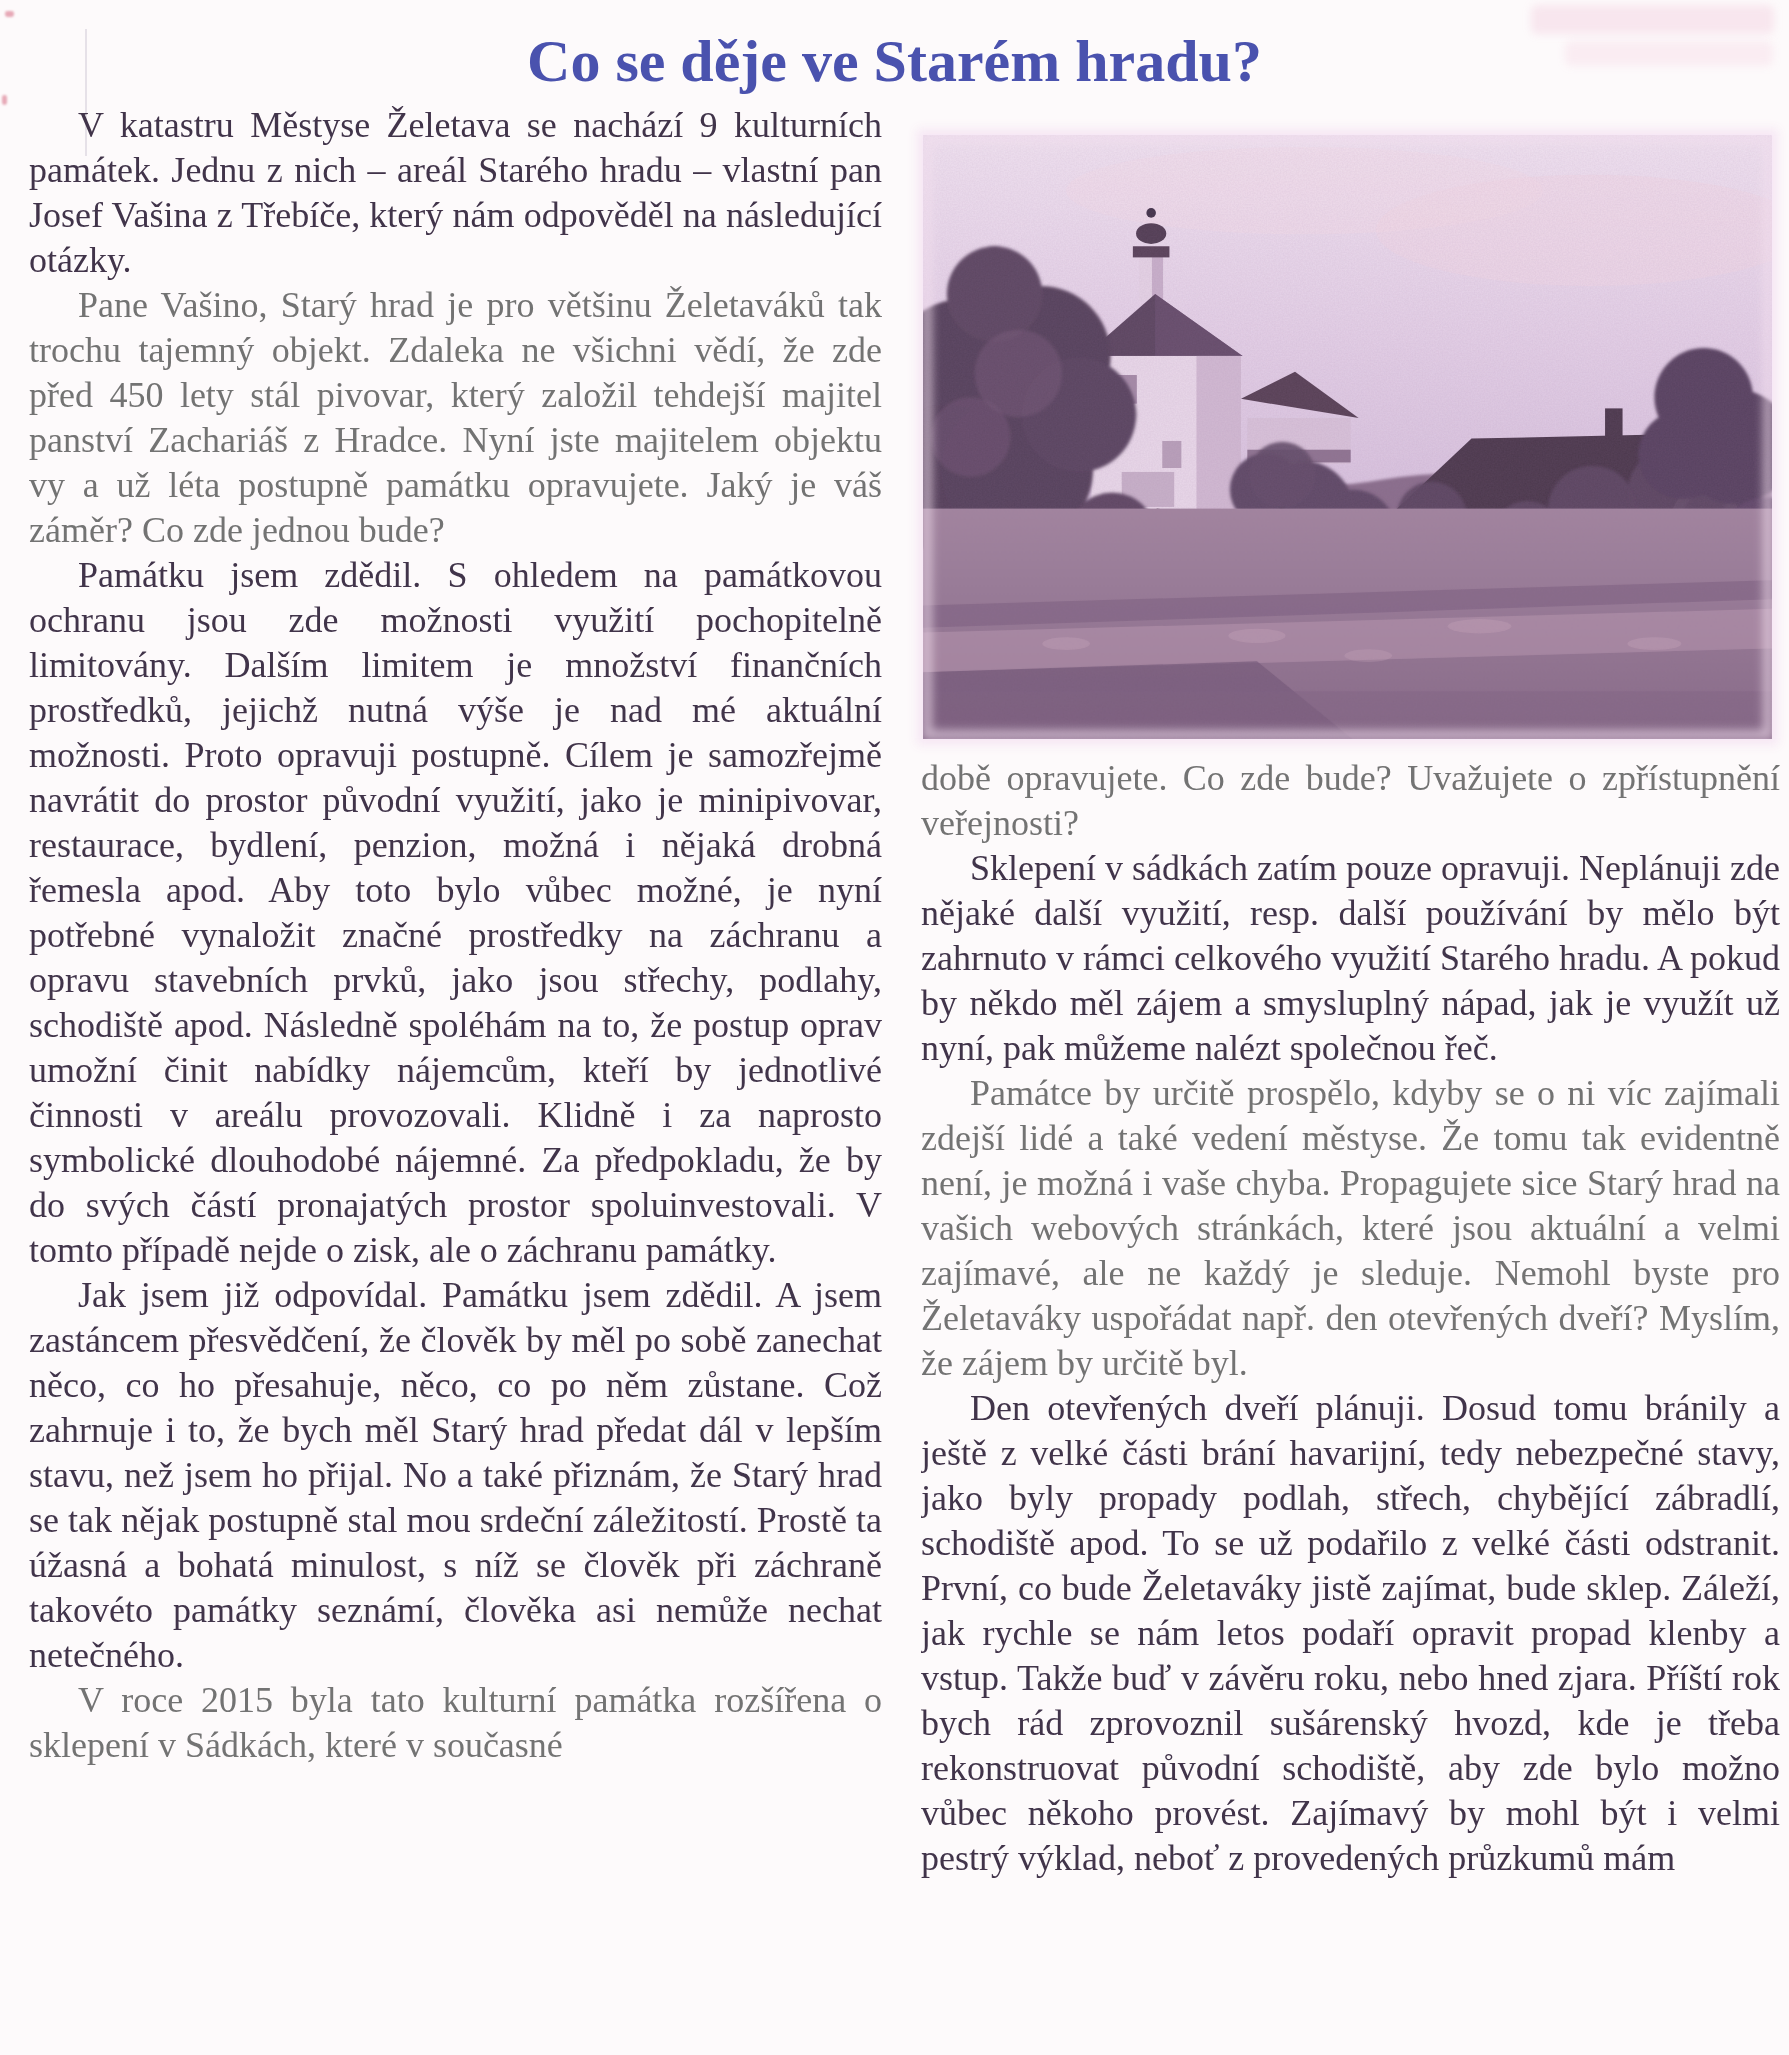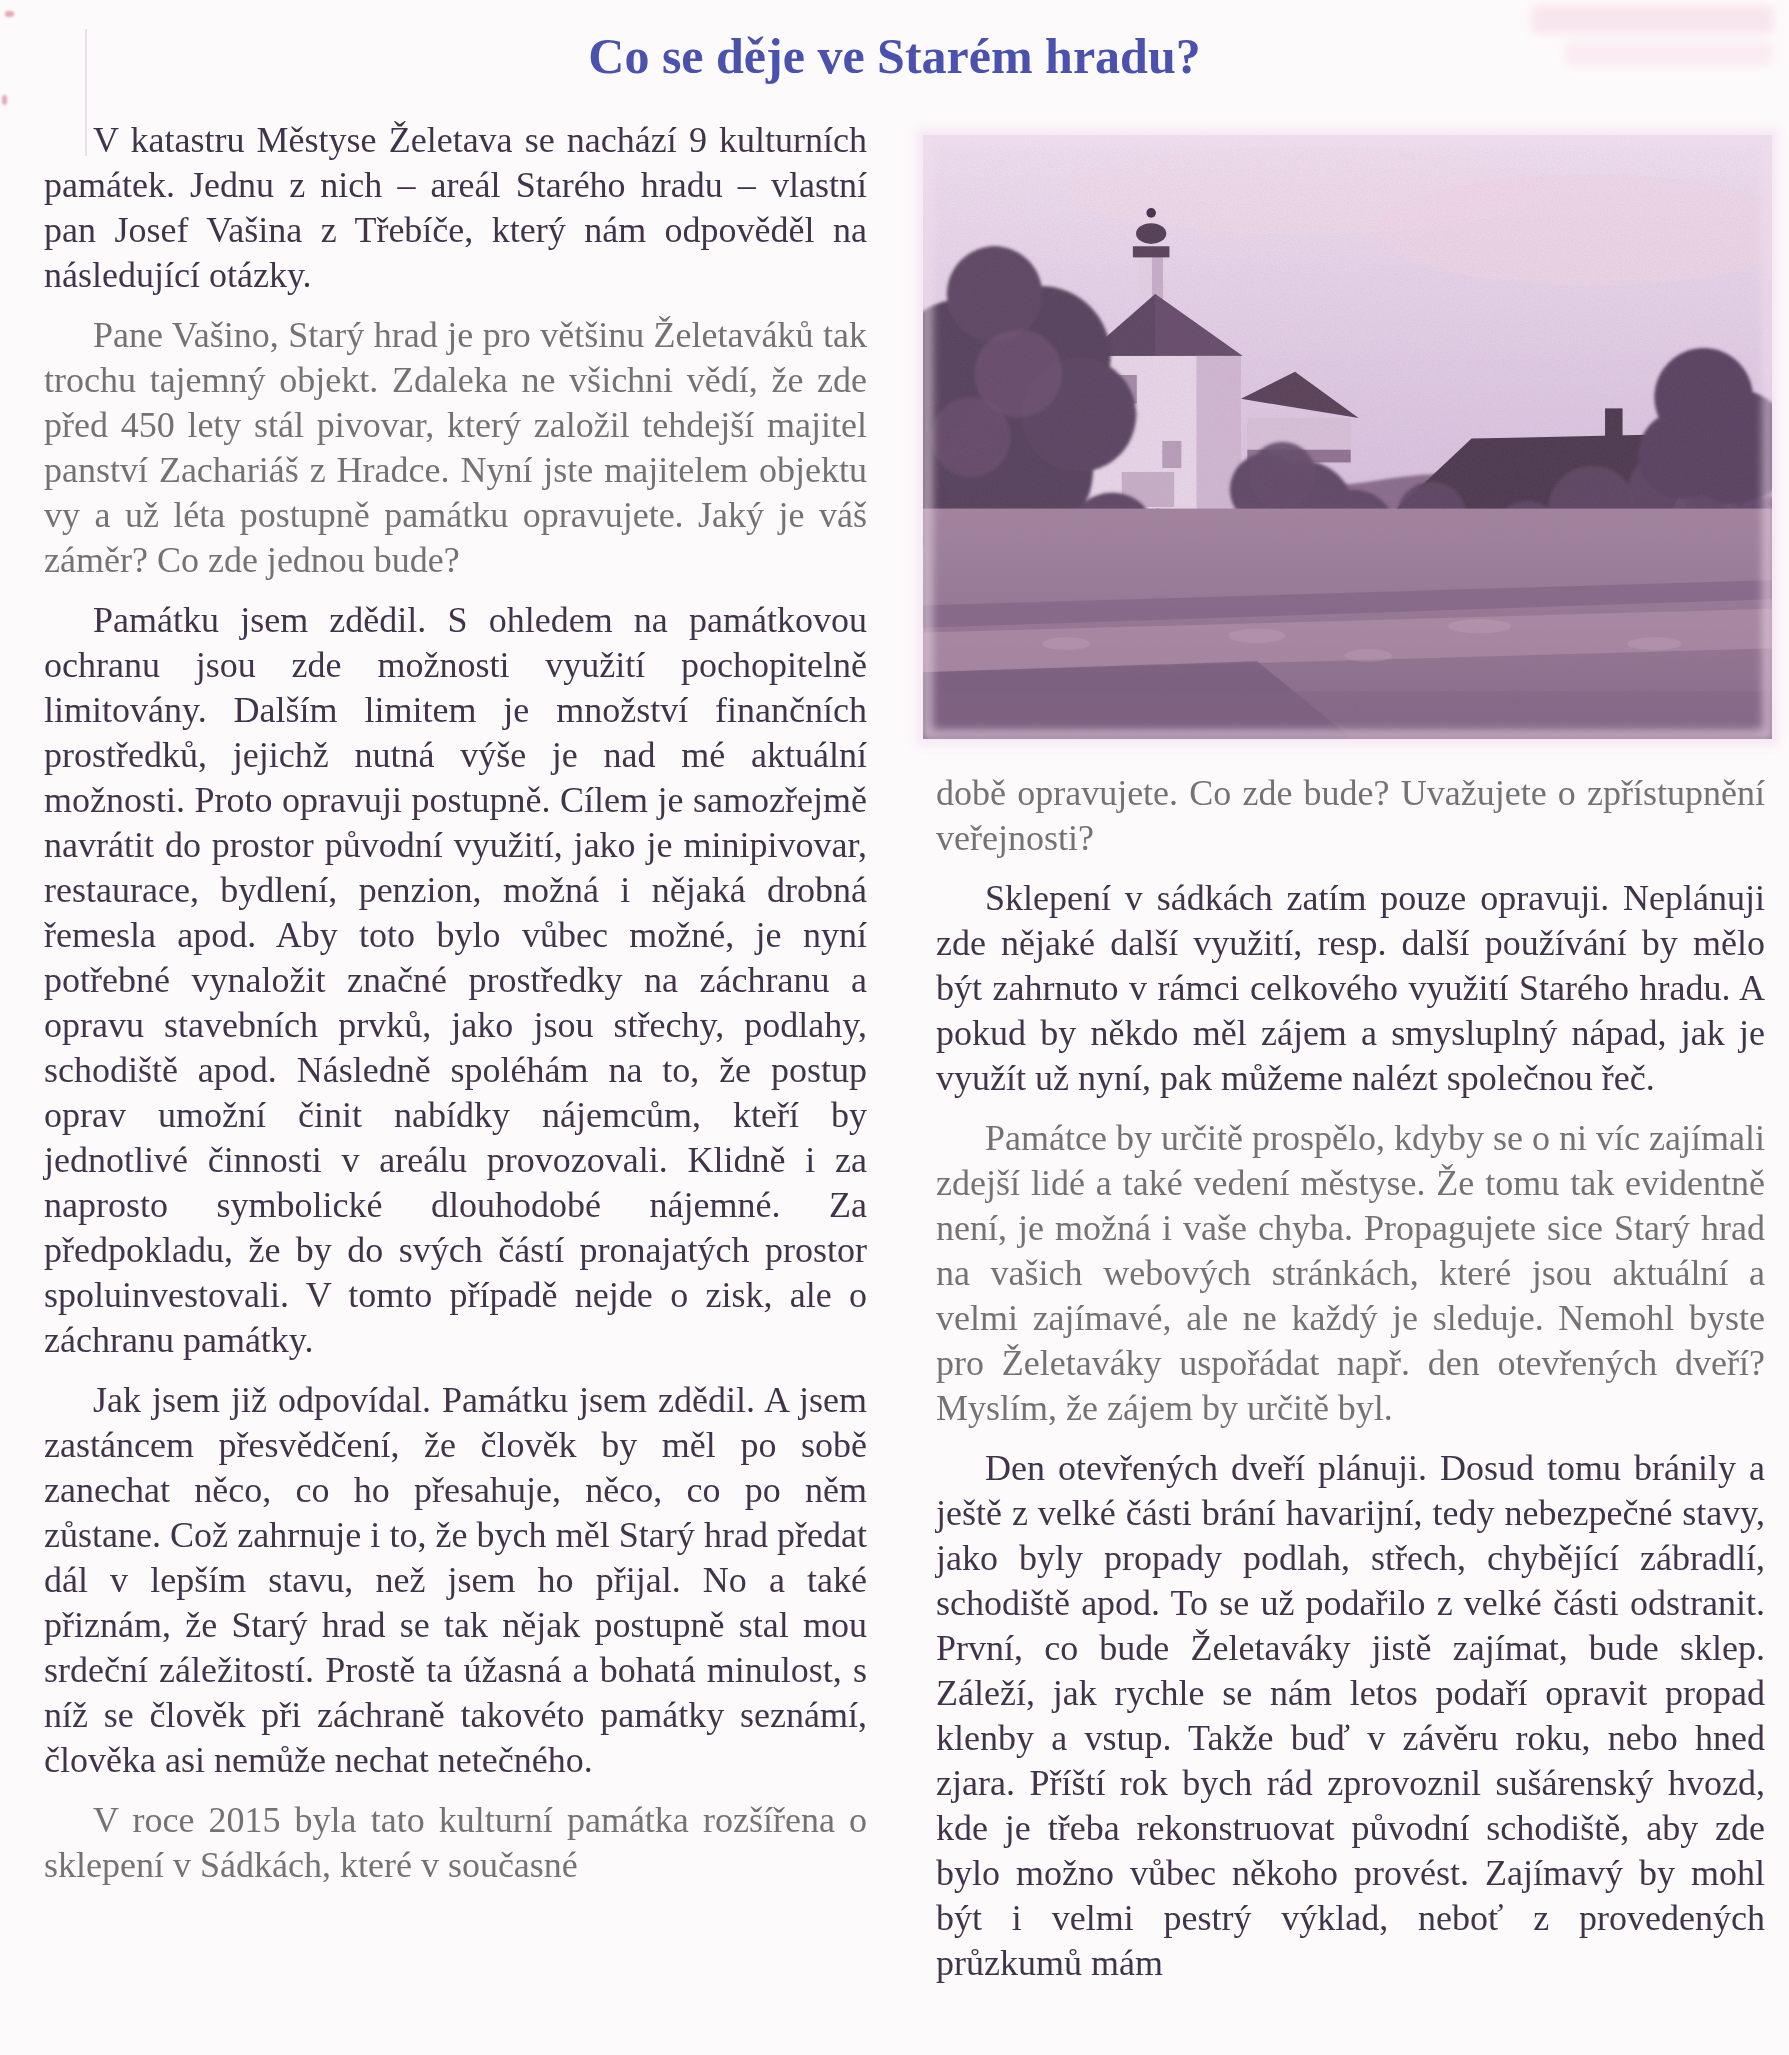--- a/index.html
+++ b/index.html
@@ -3,27 +3,27 @@
 <meta charset="utf-8">
 <style>
   html,body{margin:0;padding:0;}
   body{
     width:1789px;height:2056px;position:relative;overflow:hidden;
     background:#fdfafb;
     font-family:"Liberation Serif","DejaVu Serif",serif;
   }
   .title{
     position:absolute;left:0;top:27px;width:1789px;margin:0;
-    text-align:center;font-size:50px;font-weight:bold;color:#4a52ae;
+    text-align:center;font-size:60px;font-weight:bold;color:#4a52ae;
   }
   .col{
     position:absolute;font-size:36px;line-height:45px;color:#41344a;
     text-align:justify;letter-spacing:0;
   }
-  .col p{margin:15px;}
+  .col p{margin:0;}
   .indent{text-indent:49px;}
   .q{font-weight:normal;color:#737373;}
   .left-col{left:29px;top:103px;width:853px;height:1953px;overflow:hidden;}
   .right-col{left:921px;top:756px;width:859px;height:1288px;overflow:hidden;}
   .photo{
     position:absolute;left:923px;top:135px;width:849px;height:604px;
     background:#e7d5e8;
     box-shadow:0 0 9.5px 5.6px rgba(246,230,243,.95), inset 0 0 20.7px 8px rgba(243,224,238,.8);
   }
   .photo svg{display:block;width:100%;height:100%;}

